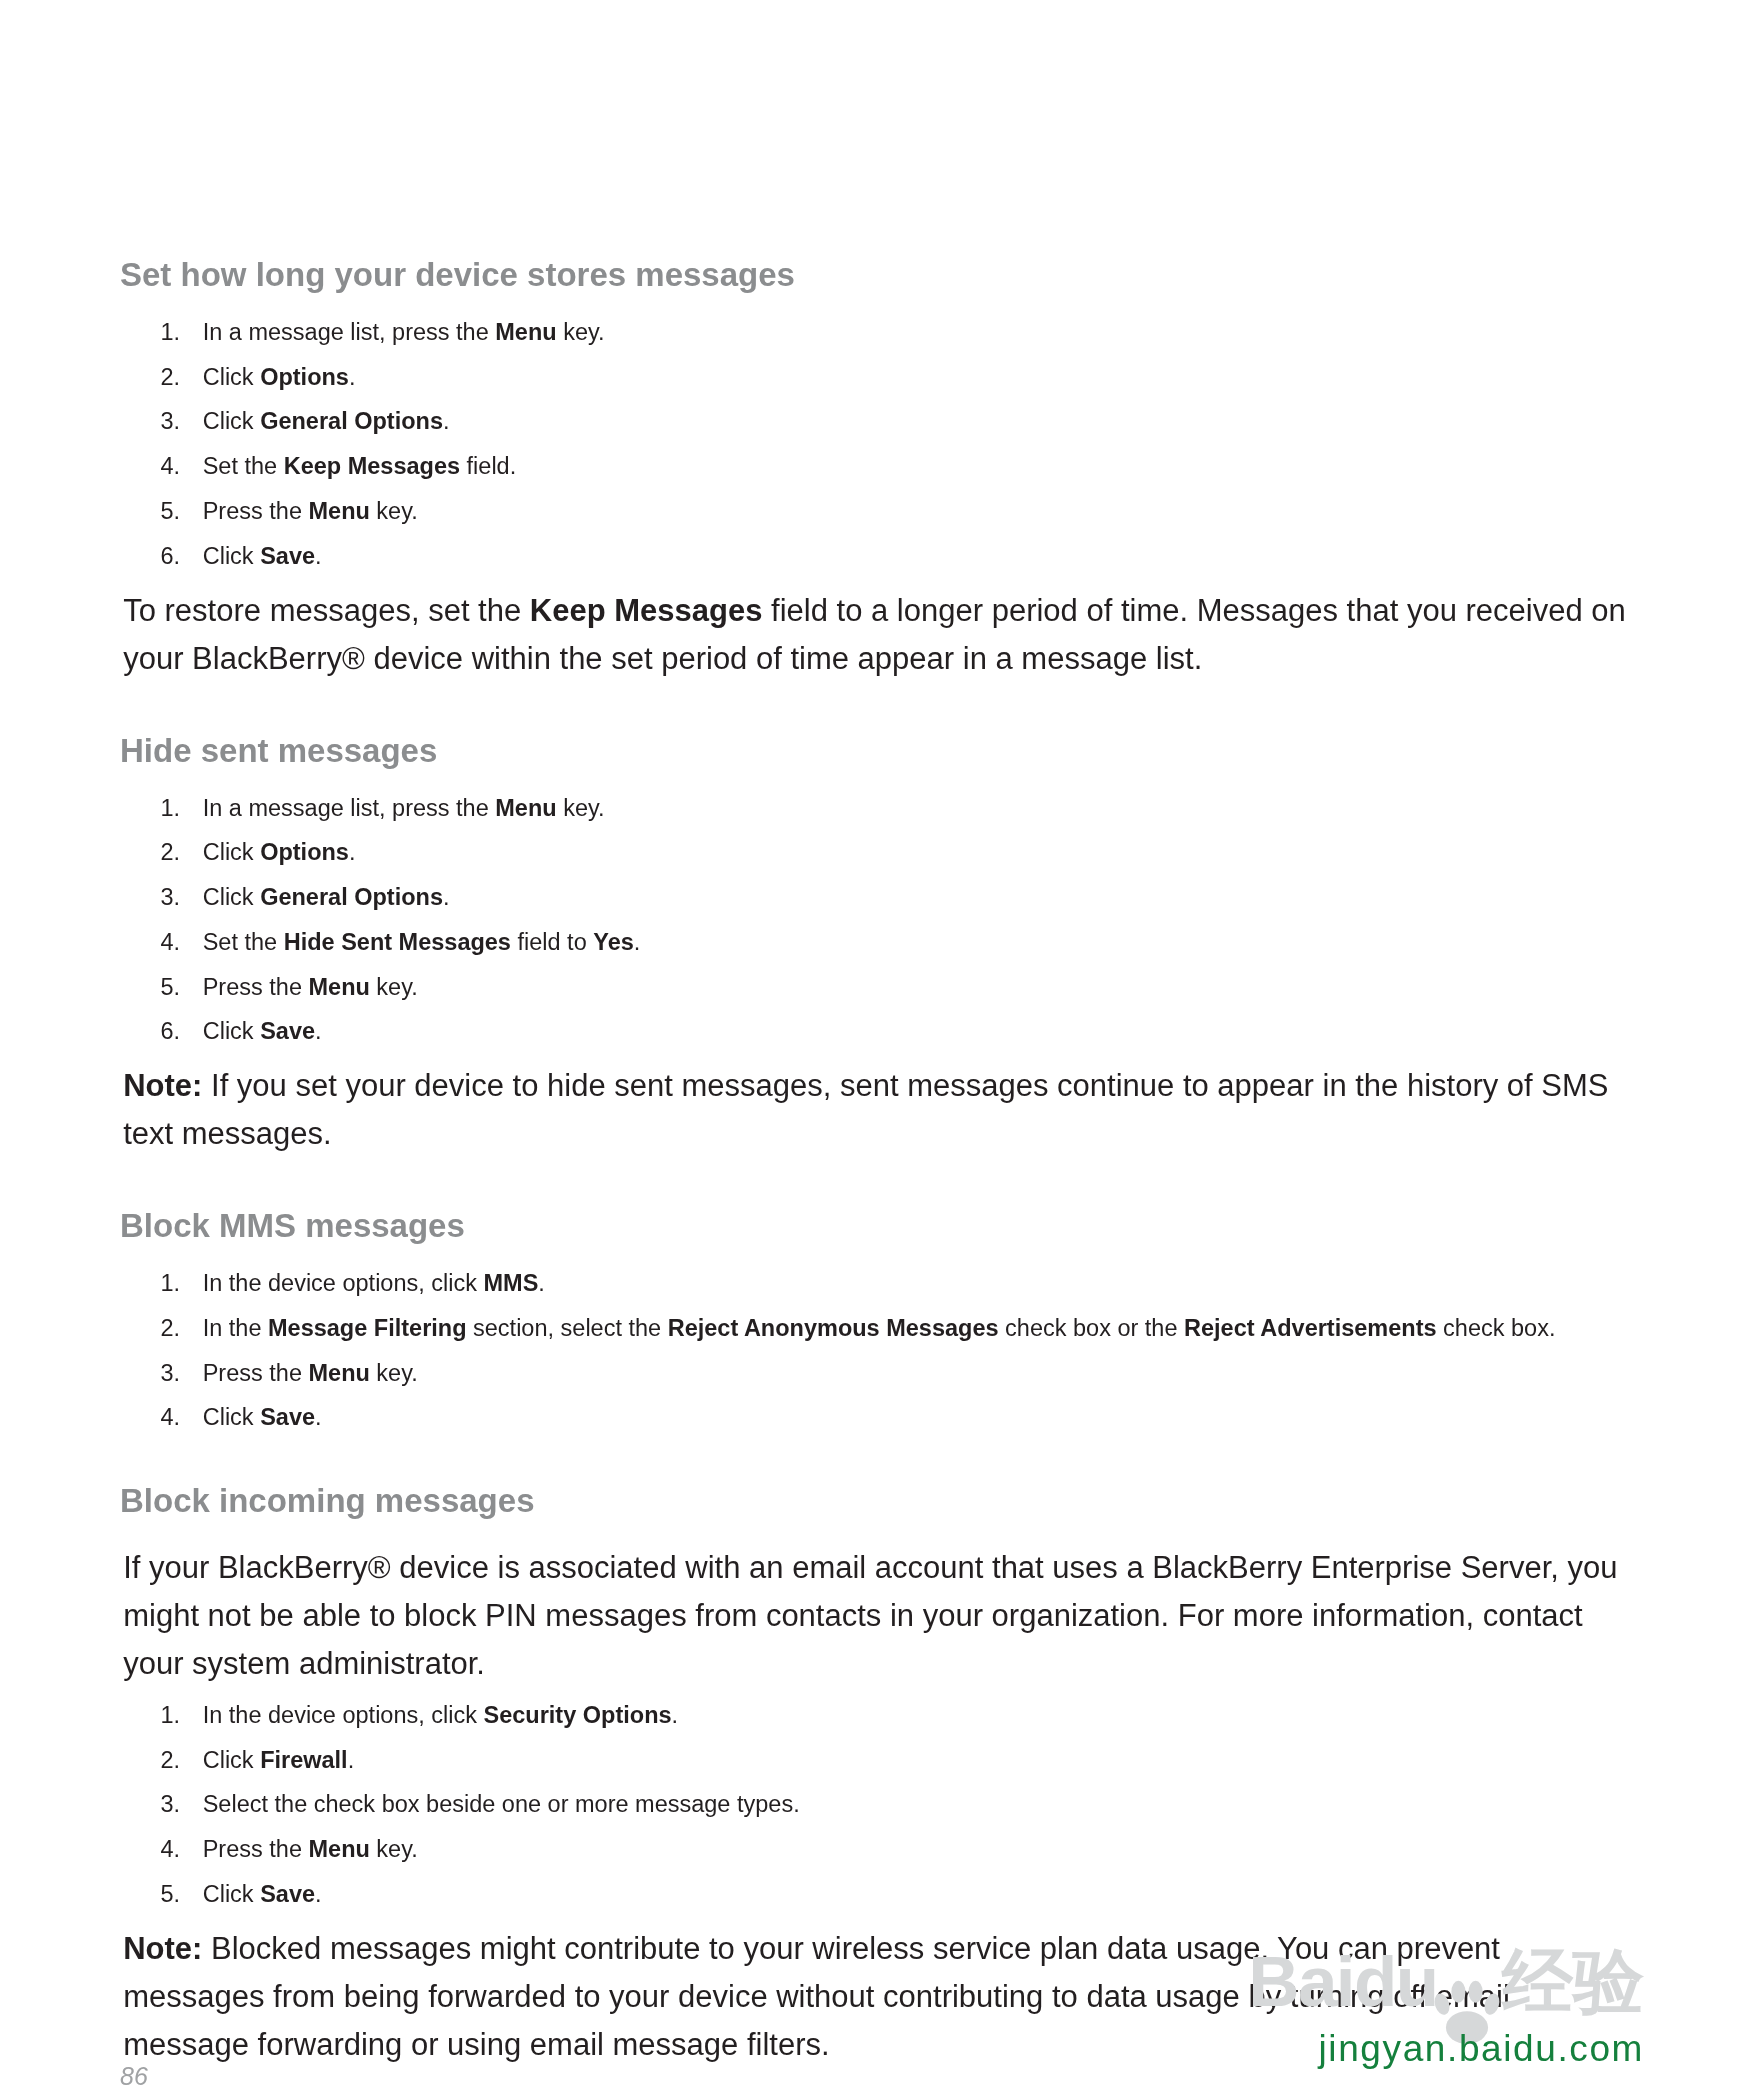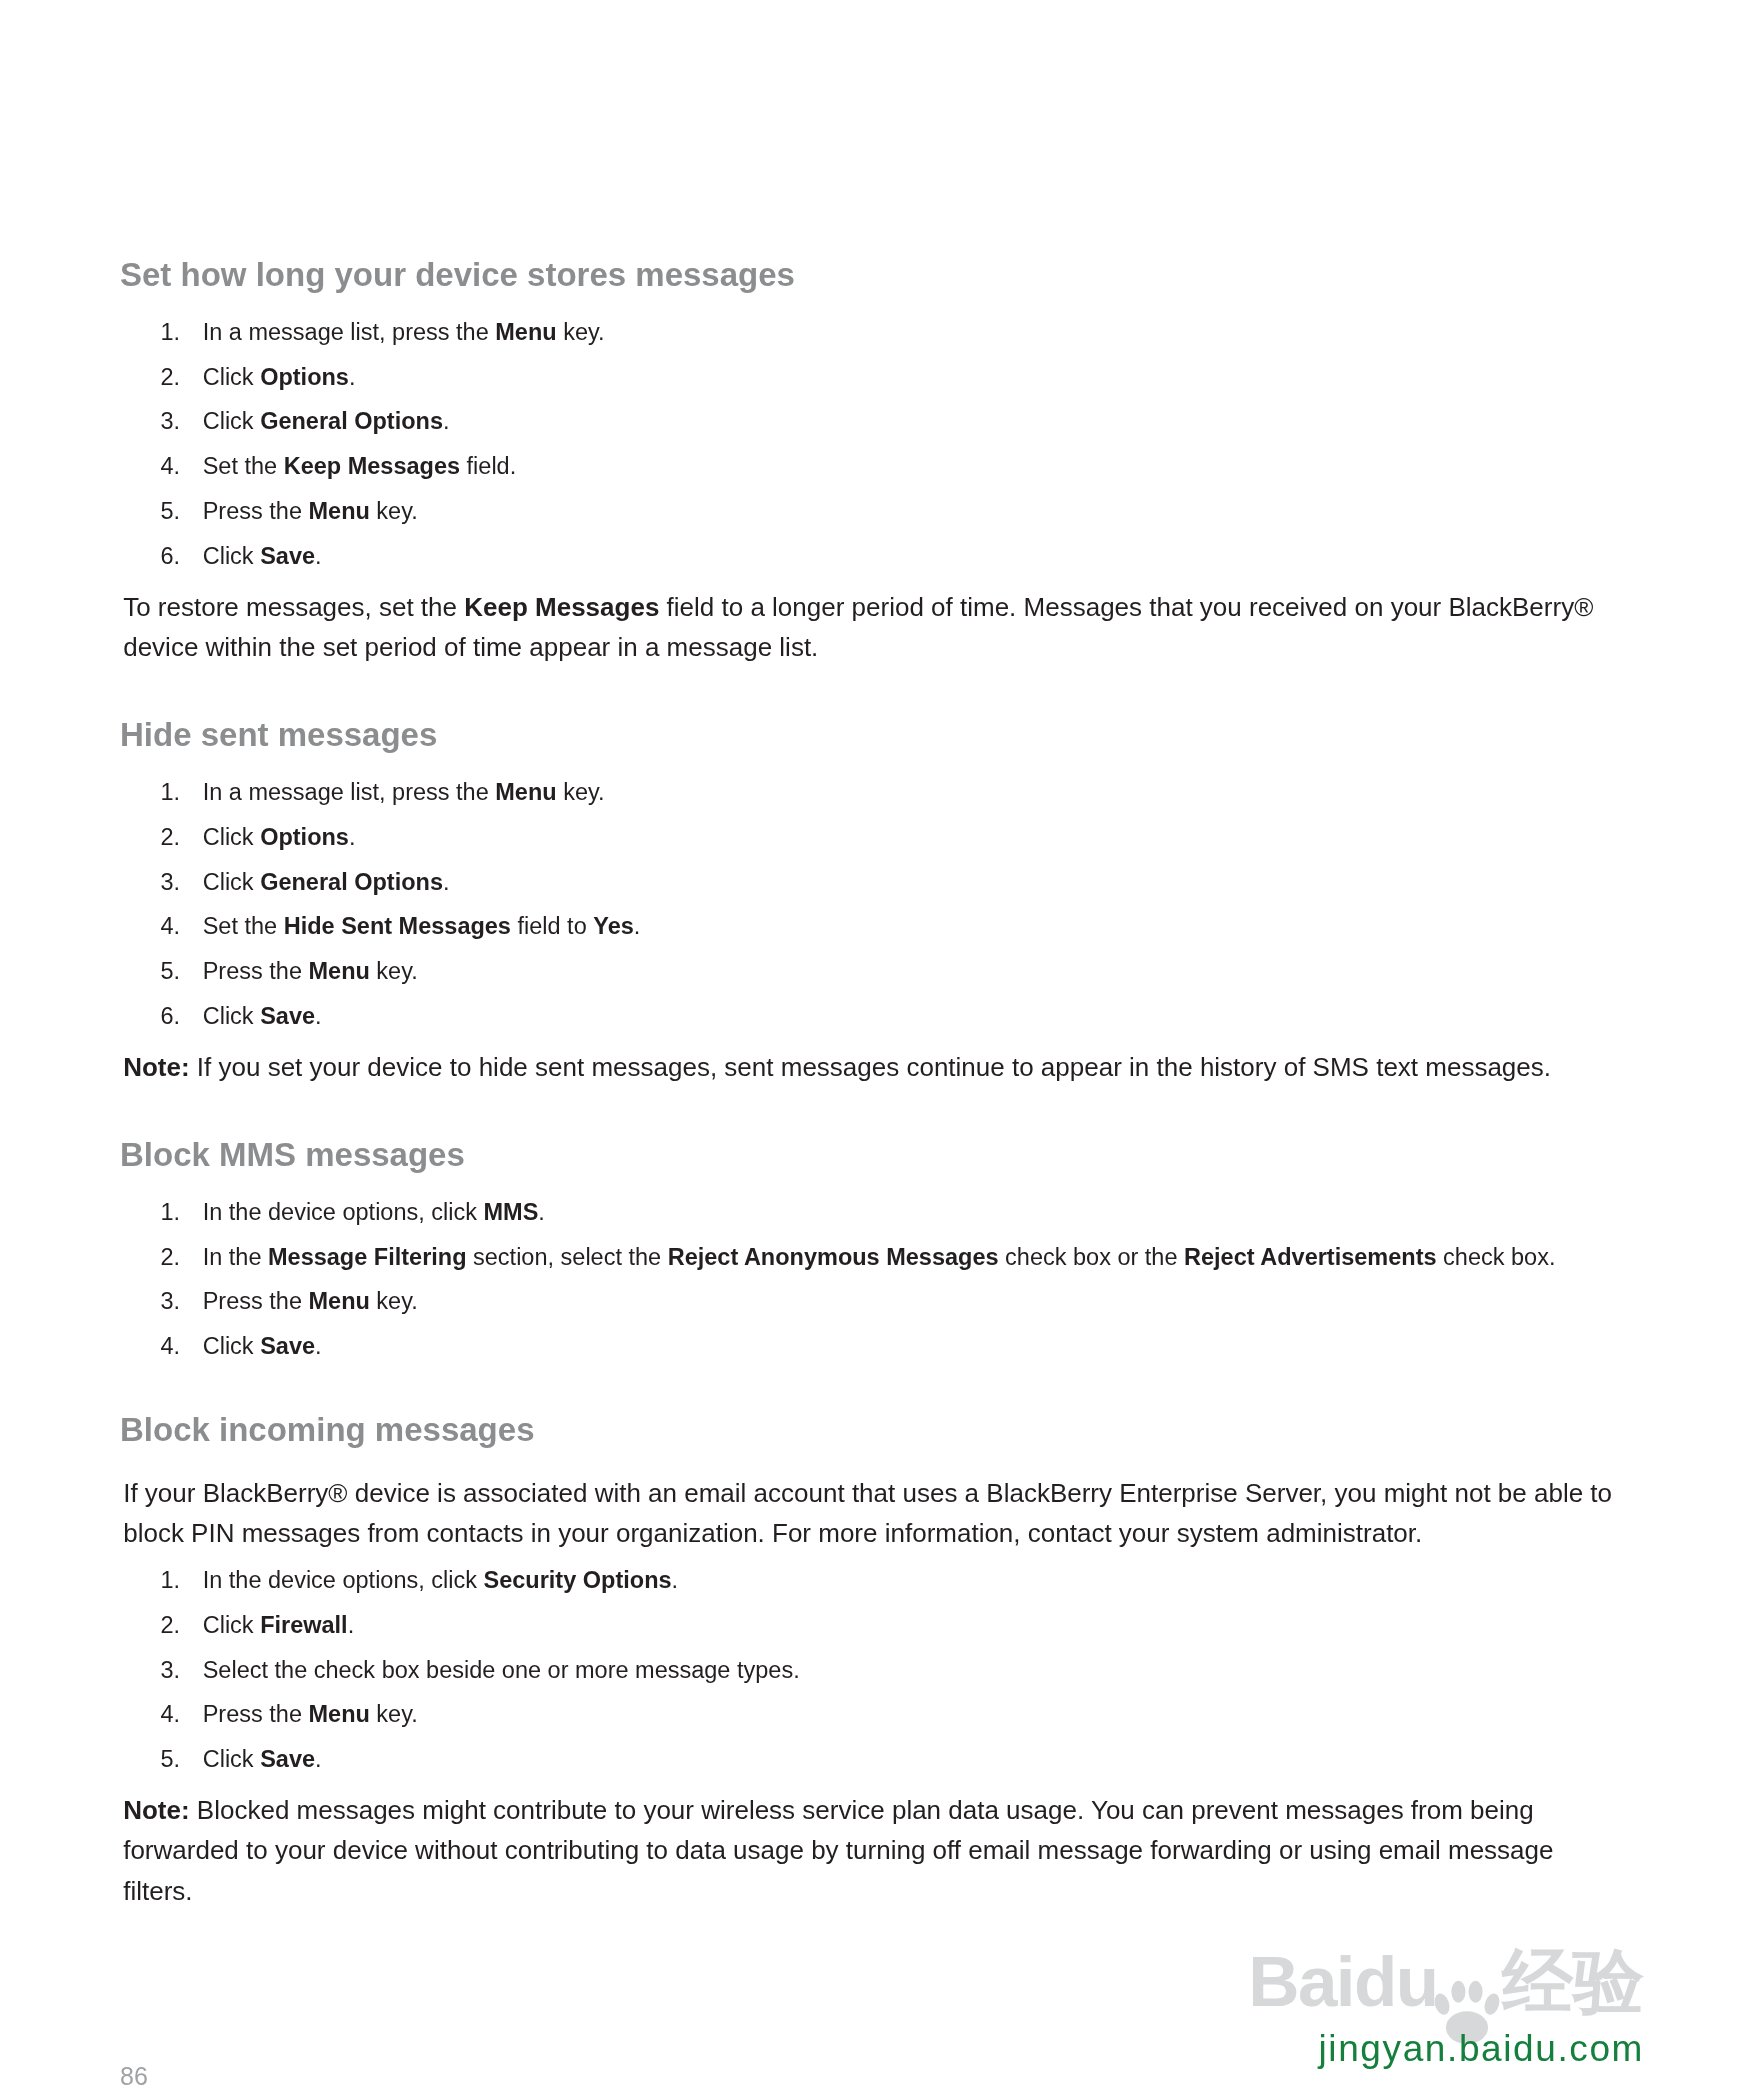--- a/index.html
+++ b/index.html
@@ -25,21 +25,21 @@
   .step{
     display:flex;
     align-items:flex-start;
     font-size:23.5px;
     line-height:1.25;
     margin-bottom:15.4px;
   }
   .step-num{flex:0 0 60px;text-align:right;}
   .step-text{padding-left:22.7px;max-width:1392px;}
   .para{
-    font-size:26px;
+    font-size:31px;
     line-height:1.55;
     margin:11.3px 0 13px 0;
     padding-left:3.2px;
     max-width:1510px;
   }
   b{font-weight:bold;}
   .watermark{
     position:absolute;
     right:104px;
     bottom:27px;
@@ -73,20 +73,21 @@
     letter-spacing:1.6px;
     margin-top:11.3px;
     color:#15803d;
   }
   .page-number{
     position:absolute;
     left:120px;
     bottom:6.5px;
     font-size:25px;
     color:#a0a2a4;
+    font-style:italic;
   }
 </style>
 </head>
 <body>
 
 <div class="page">
   <main class="content">
     <div id="sections">
         <section class="doc-section">
           <h2 class="section-heading">Set how long your device stores messages</h2>

